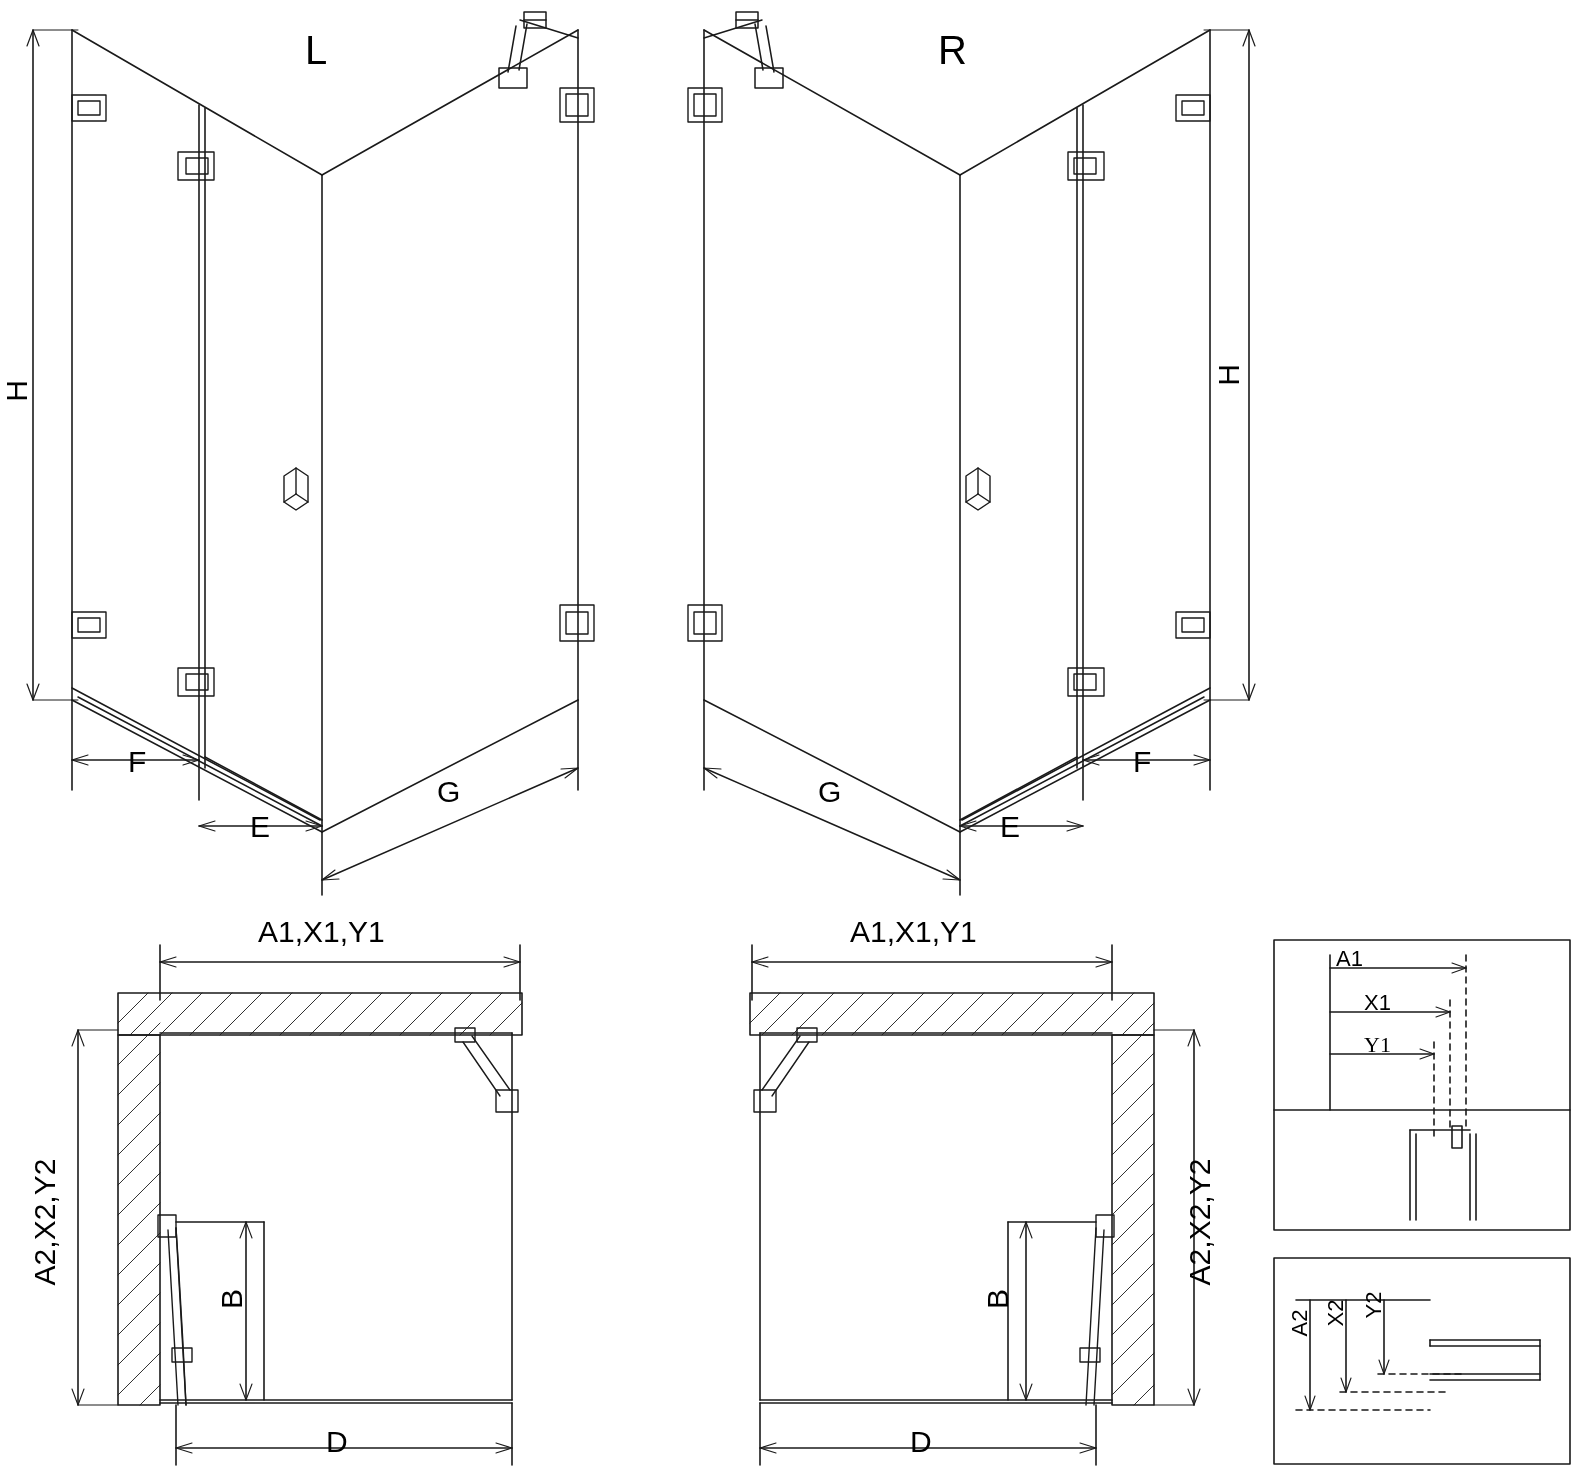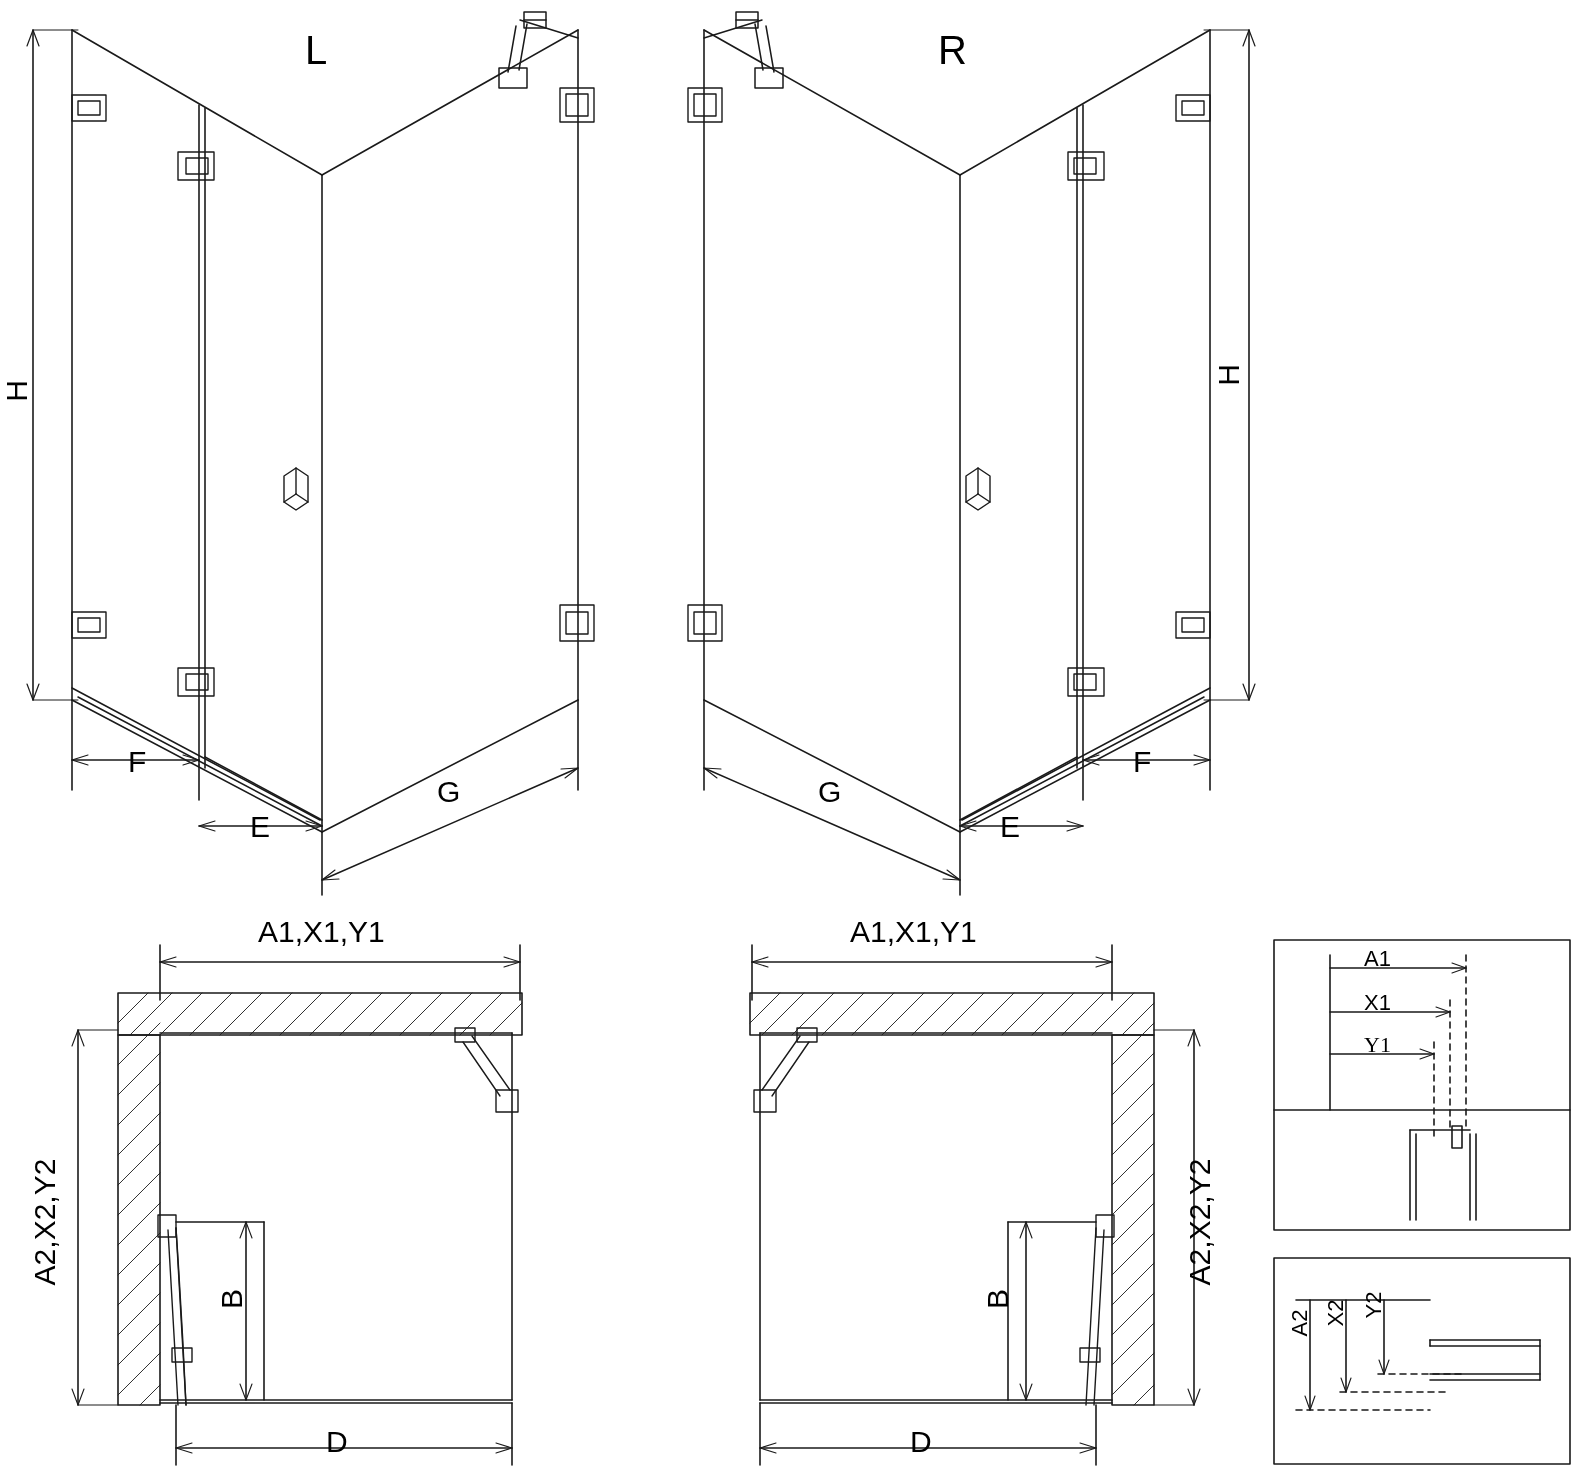--- a/index.html
+++ b/index.html
@@ -395,21 +395,21 @@
 
   <div class="lbl med rot90" style="left:-55px;top:1205px;width:200px;text-align:center;">A2,X2,Y2</div>
   <div class="lbl med rot90" style="left:1100px;top:1205px;width:200px;text-align:center;">A2,X2,Y2</div>
 
   <div class="lbl med rot90" style="left:212px;top:1282px;width:40px;text-align:center;">B</div>
   <div class="lbl med rot90" style="left:978px;top:1282px;width:40px;text-align:center;">B</div>
 
   <div class="lbl med" style="left:326px;top:1425px;">D</div>
   <div class="lbl med" style="left:910px;top:1425px;">D</div>
 
-  <div class="lbl sm" style="left:1364px;top:946px;text-align:right;">A1</div>
+  <div class="lbl sm" style="left:1336px;top:946px;text-align:right;">A1</div>
   <div class="lbl sm" style="left:1364px;top:990px;">X1</div>
   <div class="lbl sm" style="left:1364px;top:1032px;font-family:Liberation Serif, serif;">Y1</div>
 
   <div class="lbl sm rot90" style="left:1278px;top:1310px;width:44px;text-align:center;">A2</div>
   <div class="lbl sm rot90" style="left:1314px;top:1300px;width:44px;text-align:center;">X2</div>
   <div class="lbl sm rot90" style="left:1352px;top:1292px;width:44px;text-align:center;">Y2</div>
 
 </div>
 
 </body></html>

